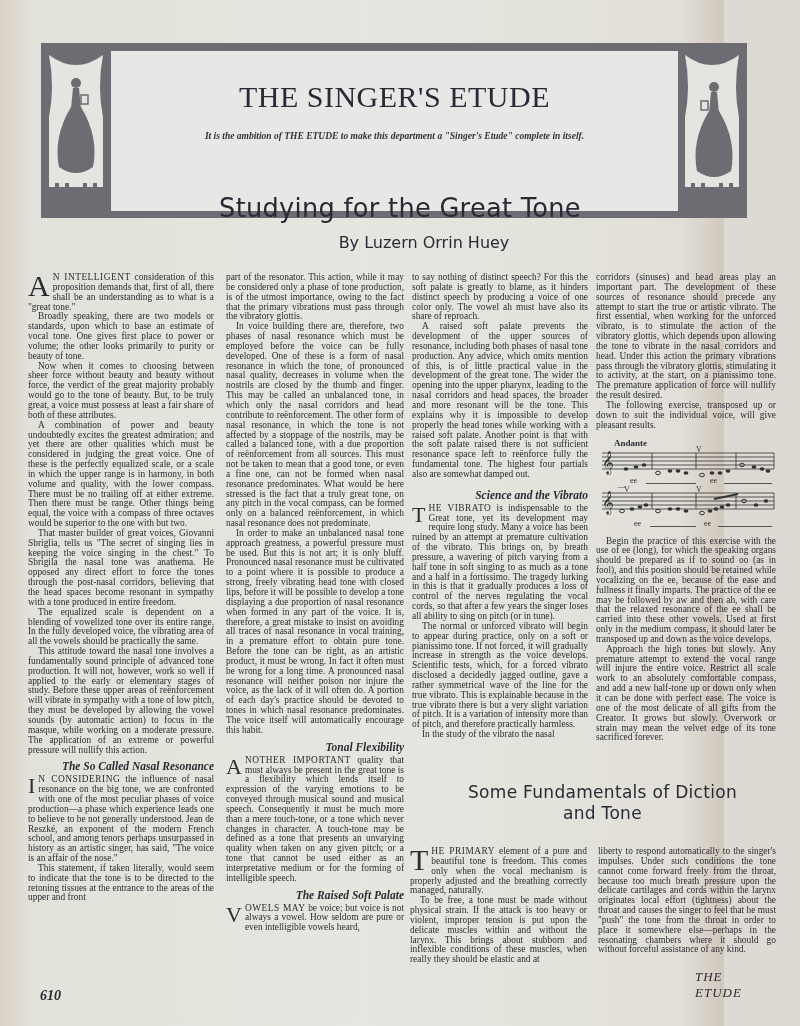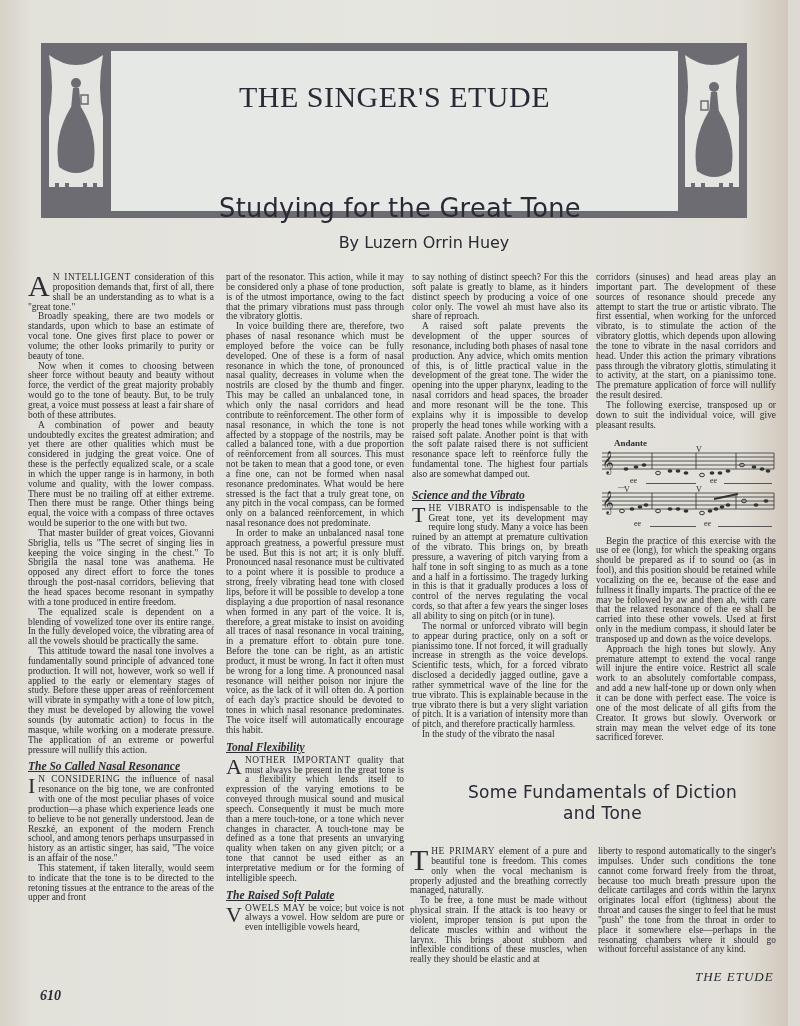--- a/index.html
+++ b/index.html
@@ -1,24 +1,24 @@
 <!DOCTYPE html>
 <html><head>
 <meta charset="utf-8">
 <style>
   html,body{margin:0;padding:0;}
   body{width:800px;height:1026px;background:#dcdad2;position:relative;overflow:hidden;font-family:"Liberation Serif","DejaVu Serif",serif;color:#2a2a32;}
-  .page{position:absolute;left:0;top:0;width:788px;height:1026px;background:linear-gradient(90deg,#d8d1c6 0%,#e2e1da 4%,#e6e6e0 50%,#e1dfd8 94%,#d2c8bc 100%);}
+  .page{position:absolute;left:0;top:0;width:724px;height:1026px;background:linear-gradient(90deg,#d8d1c6 0%,#e2e1da 4%,#e6e6e0 50%,#e1dfd8 94%,#d2c8bc 100%);}
   .bframe{position:absolute;left:41px;top:43px;width:457px;height:175px;background:#6c6c72;}
   .art-title{position:absolute;left:0;top:192px;width:800px;text-align:center;font-family:"DejaVu Sans",sans-serif;font-size:27px;color:#2a2a36;letter-spacing:0.3px;transform:scaleX(0.95);}
   .art-byline{position:absolute;left:0;top:233px;width:800px;text-align:center;font-family:"DejaVu Sans",sans-serif;font-size:16px;color:#2a2a36;margin-left:24px;}
   .col{position:absolute;font-size:9.4px;line-height:9.85px;text-align:justify;color:#2c2c34;}
   .col p{margin:0;text-indent:10px;}
   .col p.noindent{text-indent:0;}
-  .col h4{margin:5px 0 2px;text-align:left;font-style:italic;font-weight:bold;font-size:11.5px;line-height:13px;text-decoration:underline;}
+  .col h4{margin:5px 0 2px;text-align:right;font-style:italic;font-weight:bold;font-size:11.5px;line-height:13px;}
   .dropcap{float:left;font-size:30px;line-height:24px;margin:1px 3px 0 0;font-family:"Liberation Serif",serif;}
   .dropcap.sm{font-size:22px;line-height:19px;}
   .smallcaps{font-variant:small-caps;letter-spacing:0.5px;}
   .c1{left:28px;top:273px;width:186px;}
   .c2{left:226px;top:273px;width:178px;}
   .c3{left:412px;top:273px;width:176px;}
   .c4{left:596px;top:273px;width:180px;}
   .music{position:relative;height:92px;margin:8px 0 6px;}
   .sec2-title{position:absolute;left:405px;top:782px;width:395px;text-align:center;font-family:"DejaVu Sans",sans-serif;font-size:17px;line-height:21px;color:#2a2a36;letter-spacing:0.3px;}
   .sec2-byline{position:absolute;left:405px;top:826px;width:395px;text-align:center;font-size:11.5px;color:#333;}
@@ -51,20 +51,21 @@
       <path d="M4 8 Q31 28 58 8 L58 160 L4 160 Z" fill="#e4e4e0"></path>
       <path d="M4 8 Q10 40 4 70 Z M58 8 Q52 40 58 70 Z" fill="#6c6c72"></path>
       <circle cx="33" cy="40" r="5" fill="#6c6c72"></circle>
       <path d="M30 45 L36 45 L38 66 L28 66 Z" fill="#6c6c72"></path>
       <rect x="20" y="54" width="7" height="9" fill="#e4e4e0" stroke="#6c6c72" stroke-width="1.5"></rect>
       <path d="M28 64 Q10 94 16 124 Q33 136 50 124 Q56 94 38 64 Z" fill="#6c6c72"></path>
       <path d="M4 140 L10 140 L10 136 L14 136 L14 140 L20 140 L20 136 L24 136 L24 140 L38 140 L38 136 L42 136 L42 140 L48 140 L48 136 L52 136 L52 140 L58 140 L58 166 L4 166 Z" fill="#6c6c72"></path>
     </svg>
   </div>
   <div style="position:absolute;left:111px;top:80px;width:567px;text-align:center;font-size:30px;color:#2a2a36;letter-spacing:0.5px;">THE SINGER'S ETUDE</div>
+  <div style="position:absolute;left:111px;top:131px;width:567px;text-align:center;font-size:9.5px;font-style:italic;font-weight:bold;color:#333;">It is the ambition of THE ETUDE to make this department a "Singer's Etude" complete in itself.</div>
 
   <div class="art-title">Studying for the Great Tone</div>
   <div class="art-byline">By Luzern Orrin Huey</div>
 
   <div class="col c1">
     <p class="noindent"><span class="dropcap">A</span><span class="smallcaps">N INTELLIGENT</span><span> consideration of this proposition demands that, first of all, there shall be an understanding as to what is a "great tone."</span></p>
     <p>Broadly speaking, there are two models or standards, upon which to base an estimate of vocal tone. One gives first place to power or volume; the other looks primarily to purity or beauty of tone.</p>
     <p>Now when it comes to choosing between sheer force without beauty and beauty without force, the verdict of the great majority probably would go to the tone of beauty. But, to be truly great, a voice must possess at least a fair share of both of these attributes.</p>
     <p>A combination of power and beauty undoubtedly excites the greatest admiration; and yet there are other qualities which must be considered in judging the great voice. One of these is the perfectly equalized scale, or a scale in which the upper range is in harmony, in both volume and quality, with the lower compass. There must be no trailing off at either extreme. Then there must be range. Other things being equal, the voice with a compass of three octaves would be superior to the one with but two.</p>
     <p>That master builder of great voices, Giovanni Sbriglia, tells us "The secret of singing lies in keeping the voice singing in the chest." To Sbrigila the nasal tone was anathema. He opposed any direct effort to force the tones through the post-nasal corridors, believing that the head spaces become resonant in sympathy with a tone produced in entire freedom.</p>

